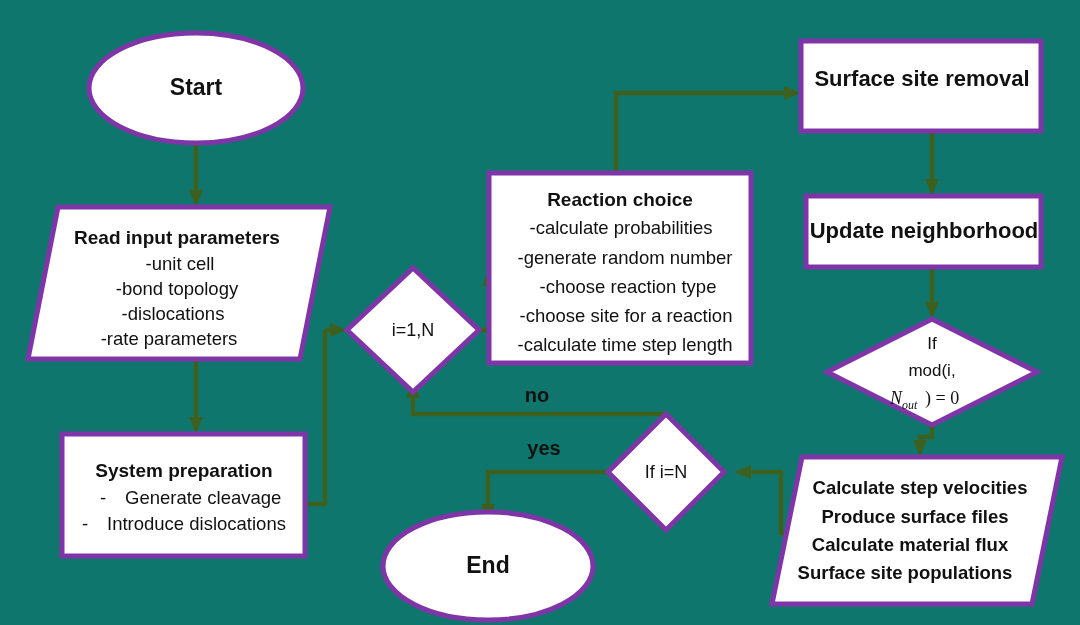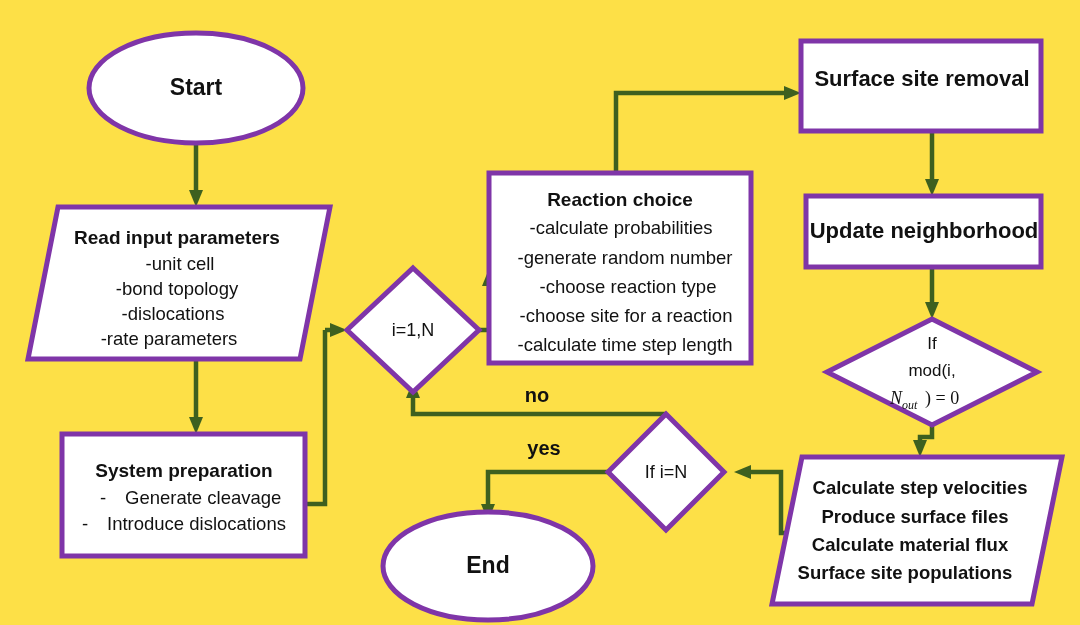--- a/index.html
+++ b/index.html
@@ -10,21 +10,21 @@
   body {
     width: 1080px;
     height: 625px;
     overflow: hidden;
     font-family: "Liberation Sans", sans-serif;
   }
   #flowchart-root {
     position: relative;
     width: 1080px;
     height: 625px;
-    background: #fde047;
+    background: #0f766e;
   }
   svg#chart-svg {
     display: block;
     width: 1080px;
     height: 625px;
   }
   .shape {
     fill: #ffffff;
     stroke: #7F35A8;
     stroke-width: 5;

